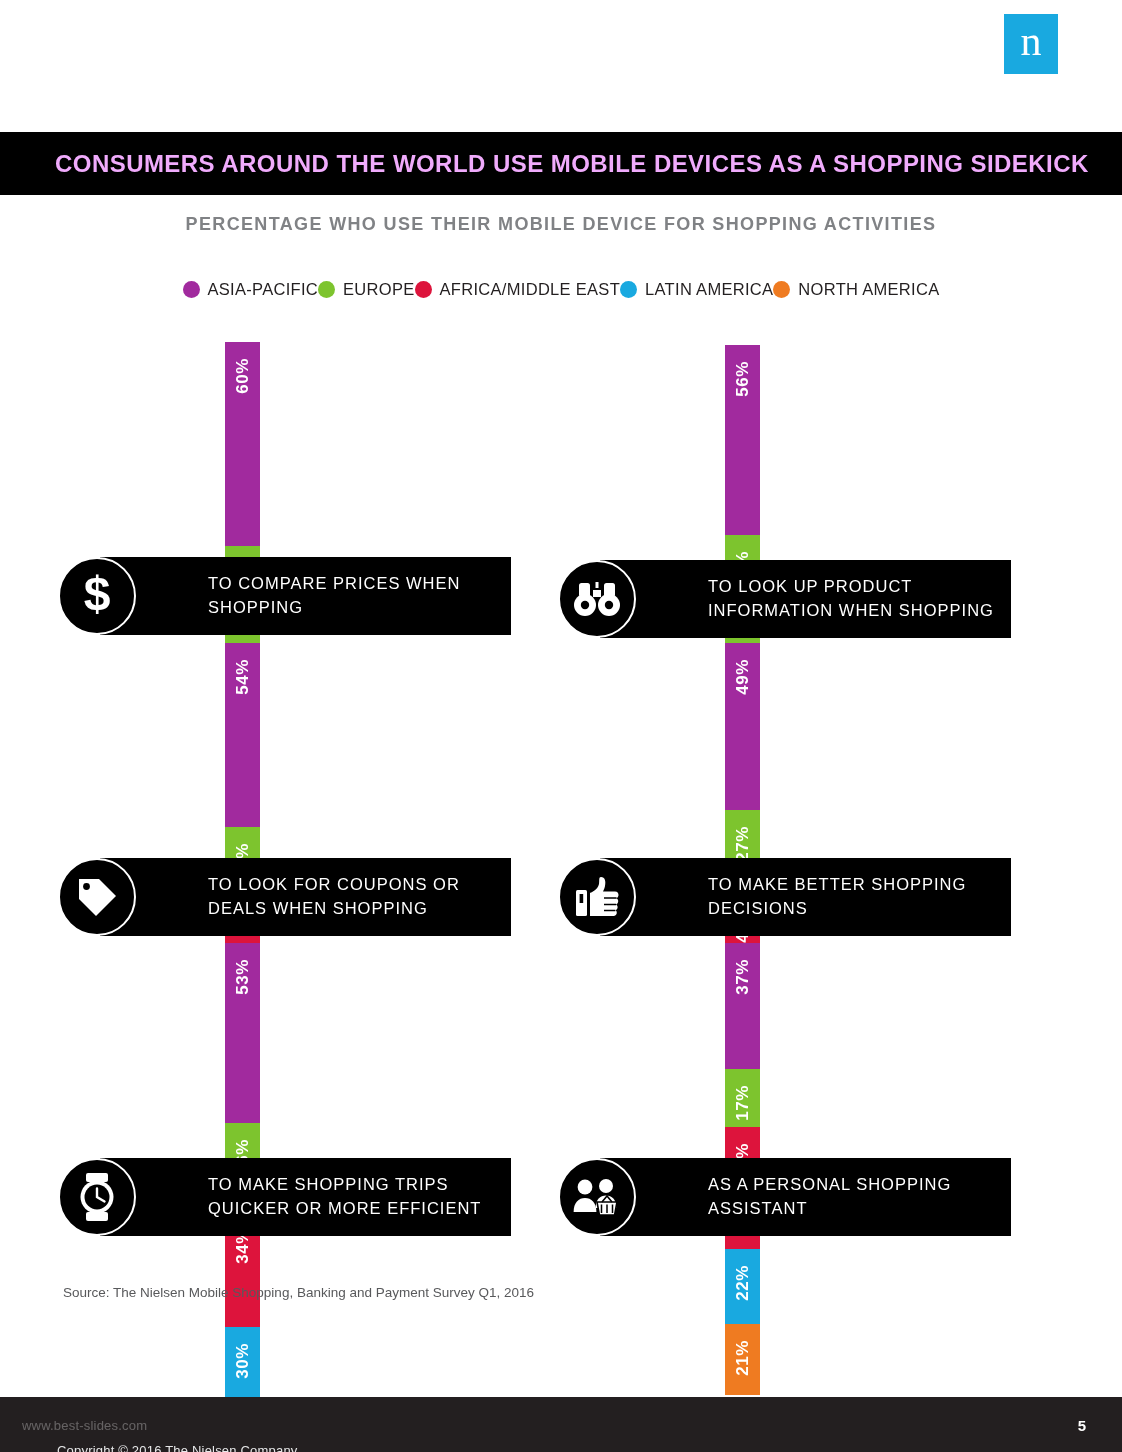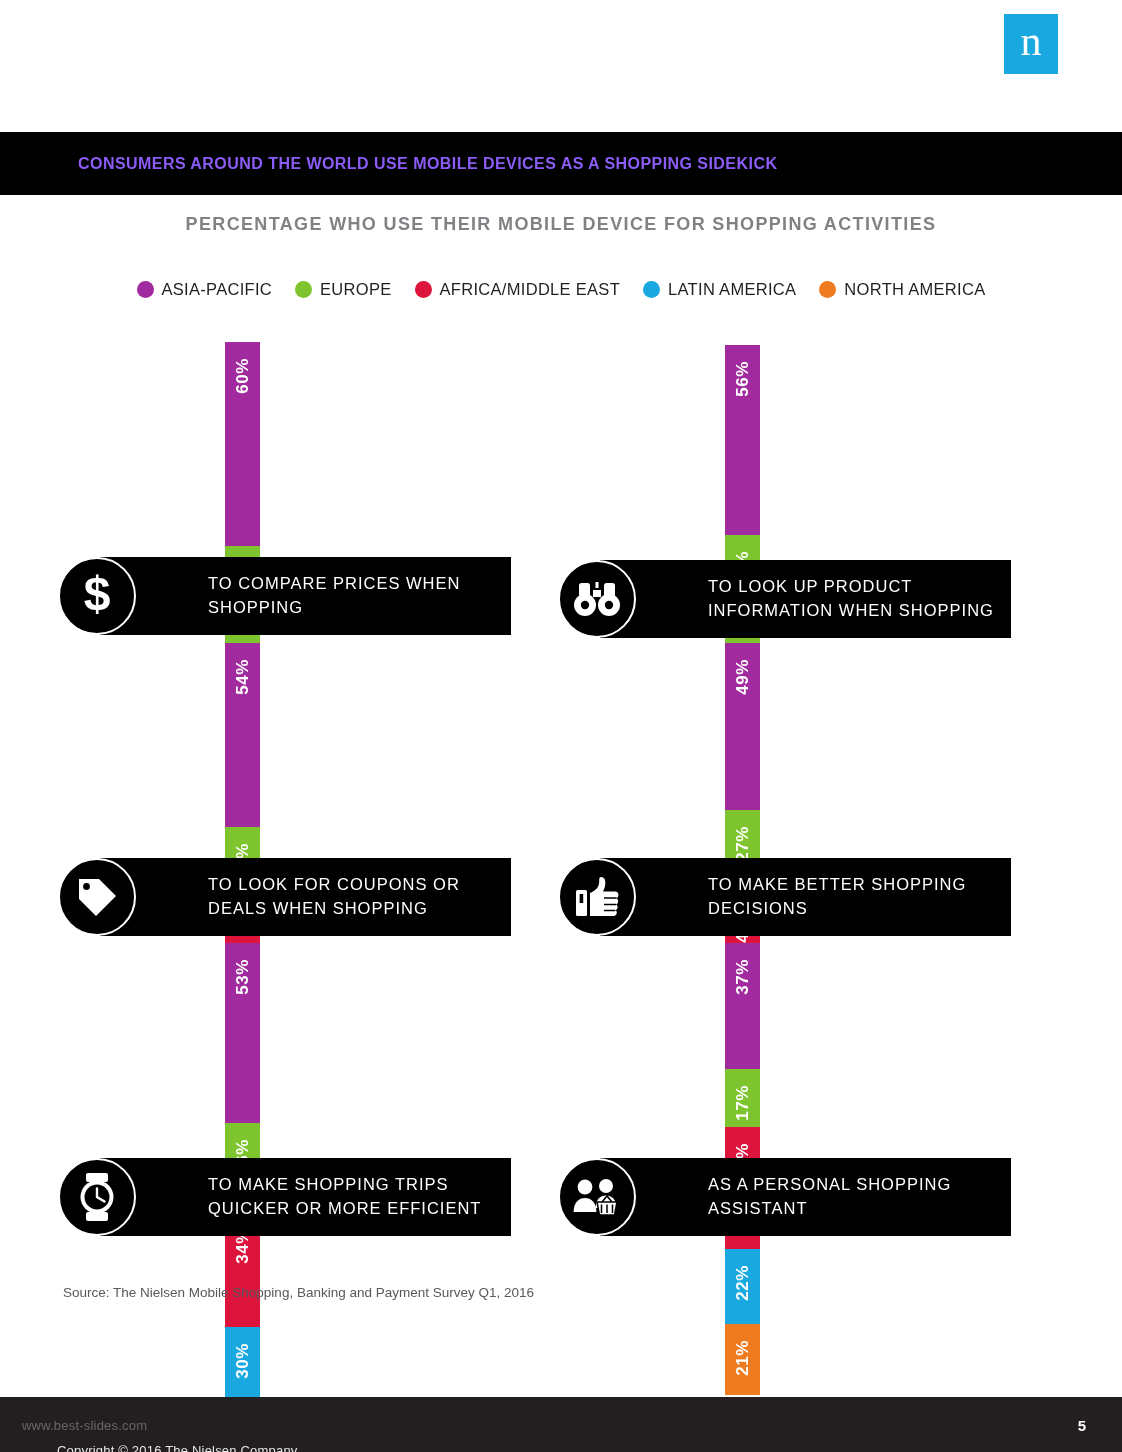--- a/index.html
+++ b/index.html
@@ -25,43 +25,42 @@
   }
 
   
   .title-banner {
     position: absolute; left: 0; top: 132px;
     width: 1122px; height: 63px;
     background: #000000;
     display: flex; align-items: center;
   }
   .title-banner .title-text {
-    color: #8b5cf6;
-    font-size: 16px;
+    color: #f0abfc;
+    font-size: 24px;
     font-weight: bold;
     letter-spacing: 0.45px;
-    padding-left: 78px;
+    padding-left: 55px;
     white-space: nowrap;
   }
 
   
   .subtitle {
     position: absolute; left: 0; top: 214px; width: 1122px;
     text-align: center;
     color: #808285;
     font-size: 18px;
     font-weight: bold;
     letter-spacing: 1.35px;
   }
 
   
   .legend {
     position: absolute; left: 0; top: 280px; width: 1122px;
     display: flex; align-items: center; justify-content: center;
-    gap: 23px;
   }
   .legend-item { display: flex; align-items: center; gap: 8px; }
   .legend-dot { width: 17px; height: 17px; border-radius: 50%; display:block; }
   .legend-label {
     font-size: 16.5px; color: #231F20; letter-spacing: 0.3px; white-space: nowrap;
   }
   .bar {
     width: 35px; position: relative;
     display: flex; align-items: flex-start; justify-content: center;
   }

